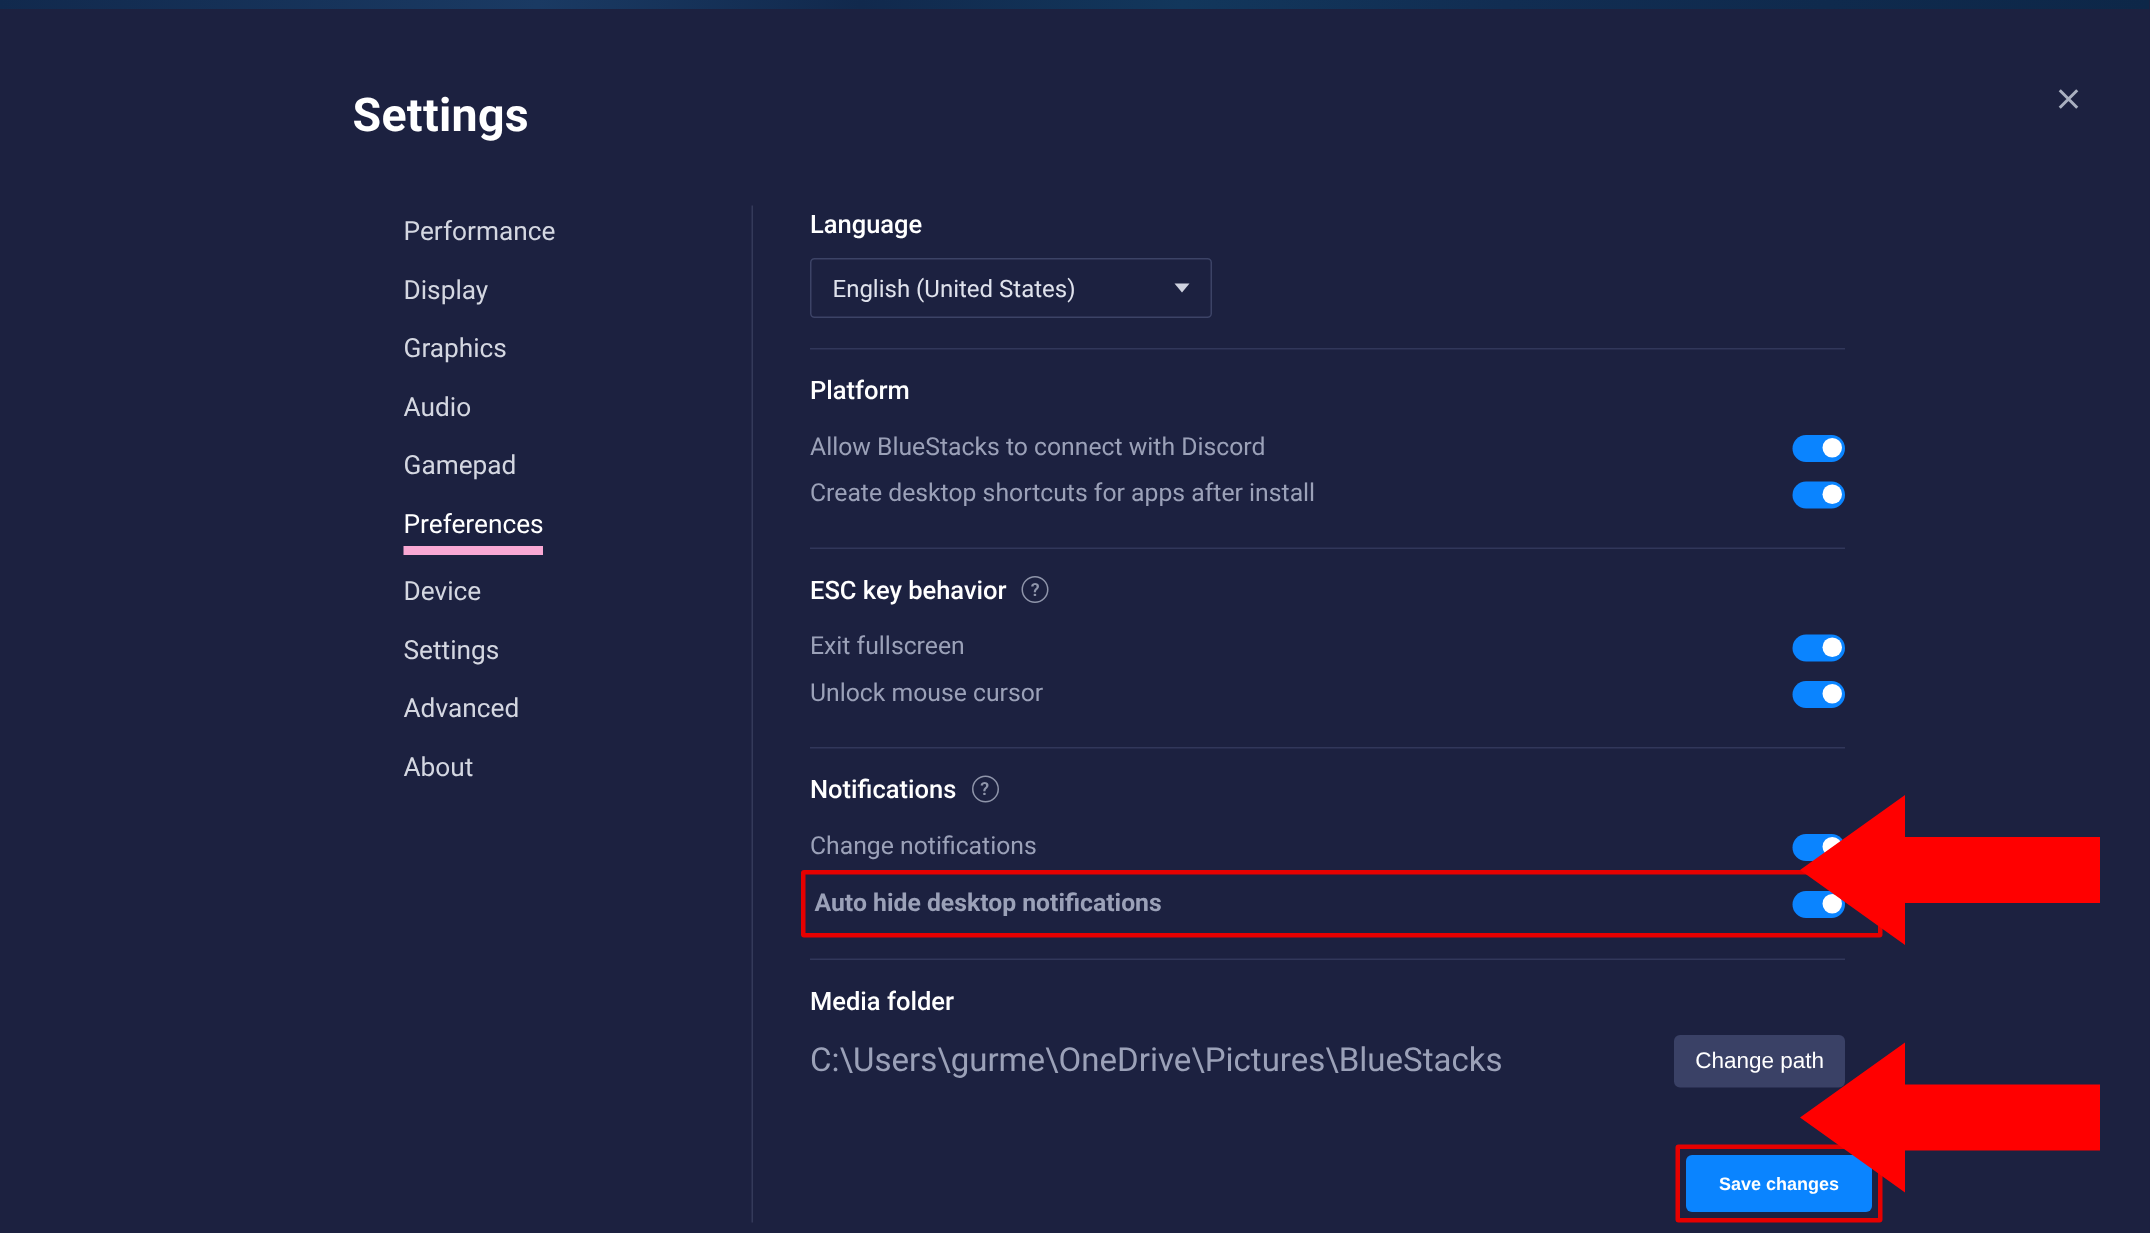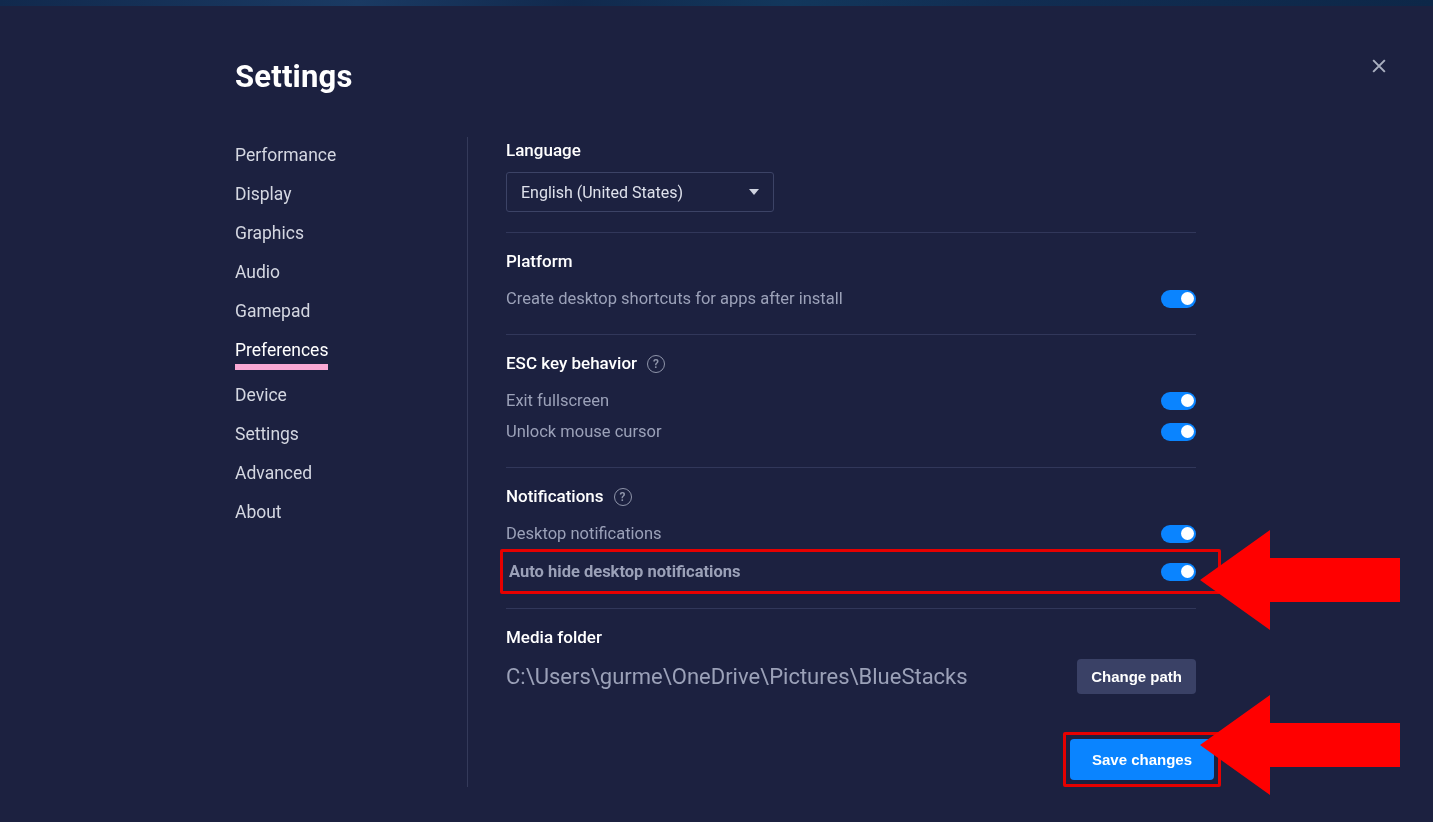--- a/index.html
+++ b/index.html
@@ -31,21 +31,21 @@
     position: absolute;
     top: 52px;
     right: 40px;
     width: 28px;
     height: 28px;
     cursor: pointer;
     color: #aab0c0;
     display:flex;align-items:center;justify-content:center;
   }
   .close-btn svg { width: 20px; height: 20px; stroke: #aab0c0; stroke-width: 2.4; }
-  .layout { display: flex; }
+  .layout { display: flex; margin-left: 34px; }
   .sidebar { width: 232px; flex: 0 0 232px; }
   .sidebar .nav-item {
     font-size: 17.5px;
     color: #d4d7e1;
     padding: 8px 0;
     cursor: pointer;
     margin-bottom: 3px;
     width: fit-content;
   }
   .sidebar .nav-item.active {
@@ -60,21 +60,21 @@
     margin: 0 38px 0 0;
     align-self: stretch;
     min-height: 640px;
   }
   .content { flex: 1; padding-top: 3px; max-width: 690px; }
   .section-label {
     font-size: 17px;
     color: #ffffff;
     font-weight: 500;
     margin-bottom: 12px;
-    display:flex;align-items:flex-end;gap:10px;
+    display:flex;align-items:flex-start;gap:10px;
   }
   .help-icon {
     display:inline-flex;align-items:center;justify-content:center;
     width:18px;height:18px;border:1.5px solid #8f95aa;border-radius:50%;
     font-size:12px;color:#8f95aa;font-weight:600;
   }
   .select {
     border:1px solid #3c4366;
     background:#1c2140;
     height:40px;
@@ -101,25 +101,25 @@
   .highlight-box {
     border:3px solid #e60000;
     margin-left:-6px;margin-right:-25px;padding:4px 22px 4px 4px;
     border-radius:2px;
     font-weight:bold;
   }
   .highlight-box .row { padding:6px 0 6px 2px; }
   .path-value { font-size:22px;color:#9ba1b8; }
   .media-row { display:flex;align-items:center;justify-content:space-between;margin-top:8px; }
   .btn-secondary {
-    background:#3a4166;color:#ffffff;font-size:15px;font-weight:700;
+    background:#3a4166;color:#ffffff;font-size:15px;font-weight:400;
     border:none;border-radius:4px;padding:9px 14px;cursor:pointer;
   }
   .btn-primary {
-    background:#0a84ff;color:#ffffff;font-size:15px;font-weight:600;
+    background:#0a84ff;color:#ffffff;font-size:12px;font-weight:600;
     border:none;border-radius:4px;padding:12px 22px;cursor:pointer;
   }
   .save-wrap {
     display:flex;justify-content:flex-end;margin-top:38px;
     margin-right:-25px;
   }
   .save-highlight {
     border:3px solid #e60000;padding:4px;border-radius:2px;
   }
   
@@ -171,20 +171,24 @@
         <span>English (United States)</span>
         <span class="caret"></span>
       </div>
 
       <div class="hr"></div>
 
       <div class="section-label">
           <span>Platform</span>
         </div>
       <div class="row">
+        <span>Allow BlueStacks to connect with Discord</span>
+        <span class="toggle"></span>
+      </div>
+      <div class="row">
         <span>Create desktop shortcuts for apps after install</span>
         <span class="toggle"></span>
       </div>
 
       <div class="hr"></div>
 
       <div class="section-label">
         <span>ESC key behavior</span>
         <span class="help-icon">?</span>
       </div>
@@ -197,21 +201,21 @@
         <span class="toggle"></span>
       </div>
 
       <div class="hr"></div>
 
       <div class="section-label">
         <span>Notifications</span>
         <span class="help-icon">?</span>
       </div>
       <div class="row">
-        <span>Desktop notifications</span>
+        <span>Change notifications</span>
         <span class="toggle"></span>
       </div>
       <div class="highlight-box">
         <div class="row">
           <span>Auto hide desktop notifications</span>
           <span class="toggle"></span>
         </div>
       </div>
 
       <div class="hr" style="margin-top:14px"></div>

